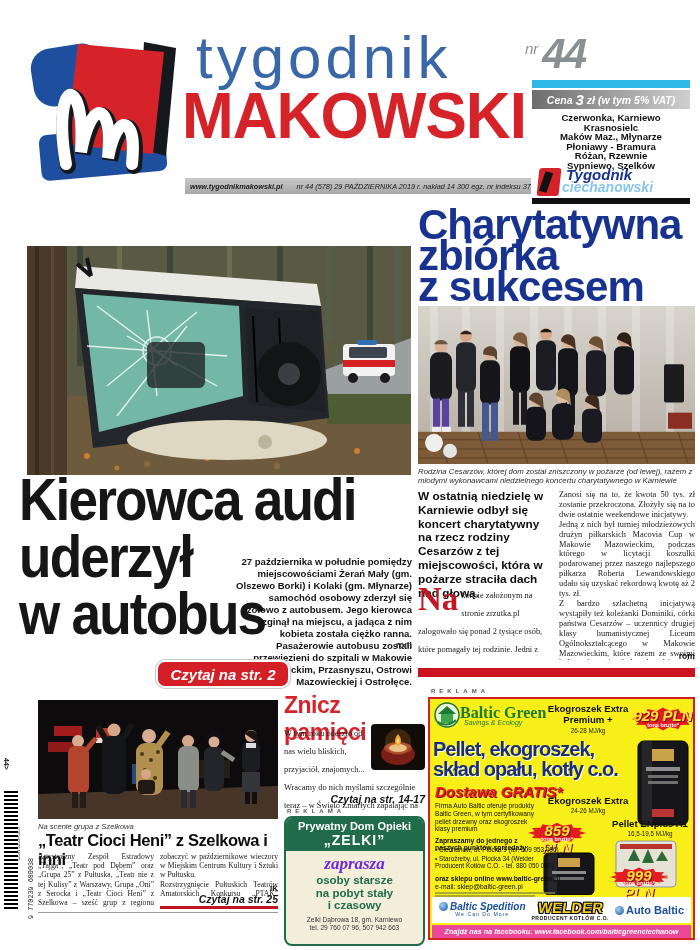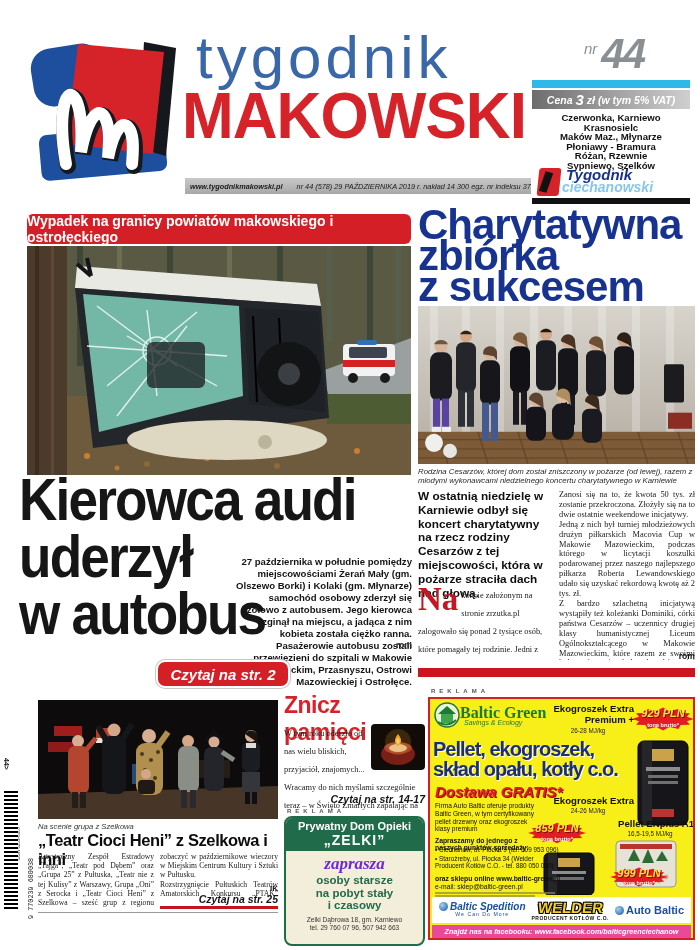--- a/index.html
+++ b/index.html
@@ -6,21 +6,21 @@
   html,body{width:700px;height:950px;background:#fff;font-family:"Liberation Sans",sans-serif}
   #page{position:relative;width:700px;height:950px;overflow:hidden;background:#fff}
   .abs{position:absolute}
 
   
   #logo-graphic{left:26px;top:34px;width:162px;height:156px}
   #logo-tygodnik{left:196px;top:28px;width:330px;font-size:60px;line-height:60px;color:#3a67a8;letter-spacing:4px;font-weight:400}
   #logo-makowski{left:182px;top:84px;width:356px;font-size:64px;line-height:64px;color:#d6232a;font-weight:bold;transform:scaleX(.97);transform-origin:0 0;letter-spacing:-1px}
   #issue-bar{left:185px;top:178px;width:346px;height:16px;background:linear-gradient(to bottom,#c9c9c9,#a7a7a7);display:flex;align-items:center;gap:14px;padding:0 5px;font-size:7.3px;font-style:italic;color:#1c1c1c;white-space:nowrap;overflow:hidden}
   #issue-bar .url{font-weight:bold}
-  #nr-box{left:538px;top:30px;width:152px;text-align:center;color:#8a8f94}
+  #nr-box{left:525px;top:30px;width:152px;text-align:left;color:#8a8f94}
   #nr-box .nr-lbl{font-size:15px;font-style:italic;vertical-align:14px;margin-right:4px}
   #nr-box .nr-val{font-size:42px;font-weight:bold;font-style:italic;letter-spacing:-2px}
   #cyan-bar{left:532px;top:80px;width:158px;height:8px;background:#2fb9e8}
   #price-bar{left:532px;top:90px;width:158px;height:19px;background:linear-gradient(to right,#6d6d6d,#cfcfcf);color:#fff;font-style:italic;font-weight:bold;font-size:10.5px;display:flex;align-items:center;justify-content:center;gap:3px}
   #price-bar .big{font-size:15px}
   #towns{left:532px;top:113px;width:158px;text-align:center;font-weight:bold;font-size:9.6px;line-height:9.6px;color:#111}
   #tc-logo{left:532px;top:172px;width:158px;height:24px}
   #tc-glyph{position:absolute;left:6px;top:-4px;width:22px;height:28px;background:#d6232a;transform:skewX(-6deg);border-radius:3px}
   #tc-glyph:before{content:"";position:absolute;left:4px;top:4px;width:8px;height:20px;background:#111;transform:rotate(14deg)}
   #tc-text1{position:absolute;left:34px;top:-6px;font-weight:bold;font-style:italic;font-size:15px;color:#17338f}
@@ -76,25 +76,25 @@
   #zelki-body{text-align:center;padding-top:3px}
   #zelki-invite{font-family:"Liberation Serif",serif;font-style:italic;font-weight:bold;font-size:17px;color:#6d28d9}
   .zelki-line{font-weight:bold;font-size:11.5px;line-height:12.5px;color:#1f6b4a}
   #zelki-addr{margin-top:4px;font-size:6.6px;line-height:8px;color:#333}
 
   
   #baltic{left:428px;top:697px;width:267px;height:243px;border:2px solid #d41f26;background:#f8ee18;overflow:hidden}
   #bg-logo{position:absolute;left:4px;top:3px;width:120px;height:36px}
   #bg-logo .brand{position:absolute;left:26px;top:2px;font-family:"Liberation Serif",serif;font-weight:bold;font-size:16px;color:#1c7a34}
   #bg-logo .sub{position:absolute;left:30px;top:17px;font-style:italic;font-size:7px;color:#1c7a34}
-  .prod-name{position:absolute;text-align:right;font-weight:bold;font-size:9.6px;line-height:10.5px;color:#111;white-space:pre-line}
+  .prod-name{position:absolute;text-align:center;font-weight:bold;font-size:9.6px;line-height:10.5px;color:#111;white-space:pre-line}
   .prod-spec{position:absolute;text-align:center;font-size:6.3px;color:#222}
   .burst{position:absolute}
   .burst svg{position:absolute;left:0;top:0;width:100%;height:100%}
-  .burst .p{position:absolute;width:100%;text-align:center;top:18%;color:#ffe23a;font-weight:bold;font-style:italic;font-size:11px;text-shadow:1px 1px 0 #7a0d0d}
+  .burst .p{position:absolute;width:100%;text-align:center;top:18%;color:#ffe23a;font-weight:bold;font-style:italic;font-size:15px;text-shadow:1px 1px 0 #7a0d0d}
   .burst .u{position:absolute;width:100%;text-align:center;top:58%;color:#fff;font-weight:bold;font-size:5.6px}
   #bg-title{position:absolute;left:3px;top:40px;width:210px;color:#1b2f77;font-weight:bold;font-size:20px;line-height:20px;letter-spacing:-1px;text-shadow:1px 1px 0 #fff}
   #bg-promo{position:absolute;left:5px;top:84px;font-weight:bold;font-style:italic;font-size:15px;color:#e31c23;text-shadow:1px 1px 0 #8a0d0d}
   #bg-body{position:absolute;left:5px;top:103px;width:108px;font-size:6.6px;line-height:7.8px;color:#111}
   #bg-invite{position:absolute;left:5px;top:138px;width:108px;font-weight:bold;font-size:6.8px;color:#111}
   .bg-point{position:absolute;left:5px;width:125px;font-size:6.4px;line-height:7.4px;color:#111}
   #bg-online{position:absolute;left:5px;top:176px;font-weight:bold;font-size:6.8px;color:#111}
   #bg-email{position:absolute;left:5px;top:184px;font-size:6.8px;color:#111}
   .fineline{position:absolute;left:5px;width:120px;height:2px;background:#8c8c40;opacity:.7}
   #bg-partners{position:absolute;left:2px;top:198px;width:259px;height:26px;background:#fff;display:flex;align-items:center;justify-content:space-around;padding:8px 4px}
@@ -156,21 +156,20 @@
     <div>Różan, Rzewnie</div>
     <div>Sypniewo, Szelków</div>
   </div>
   <div id="tc-logo" class="abs">
     <div id="tc-glyph"></div>
     <div id="tc-text1">Tygodnik</div>
     <div id="tc-text2">ciechanowski</div>
   </div>
   <div id="hdr-black-bar" class="abs"></div>
 
-  <div id="kicker" class="abs">Wypadek na granicy powiatów makowskiego i ostrołęckiego</div>
 
   <svg id="photo1" class="abs" viewBox="0 0 384 229" preserveAspectRatio="none">
     <rect width="384" height="229" fill="#5a5a44"></rect>
     <g opacity=".9">
       <rect x="50" y="0" width="6" height="120" fill="#3c4434"></rect>
         <rect x="90" y="0" width="5" height="110" fill="#6d7152"></rect>
       <rect x="140" y="0" width="6" height="100" fill="#3c4434"></rect>
         <rect x="200" y="0" width="5" height="90" fill="#6d7152"></rect>
       <rect x="250" y="0" width="6" height="100" fill="#3c4434"></rect>
         <rect x="300" y="0" width="5" height="95" fill="#56604a"></rect>

